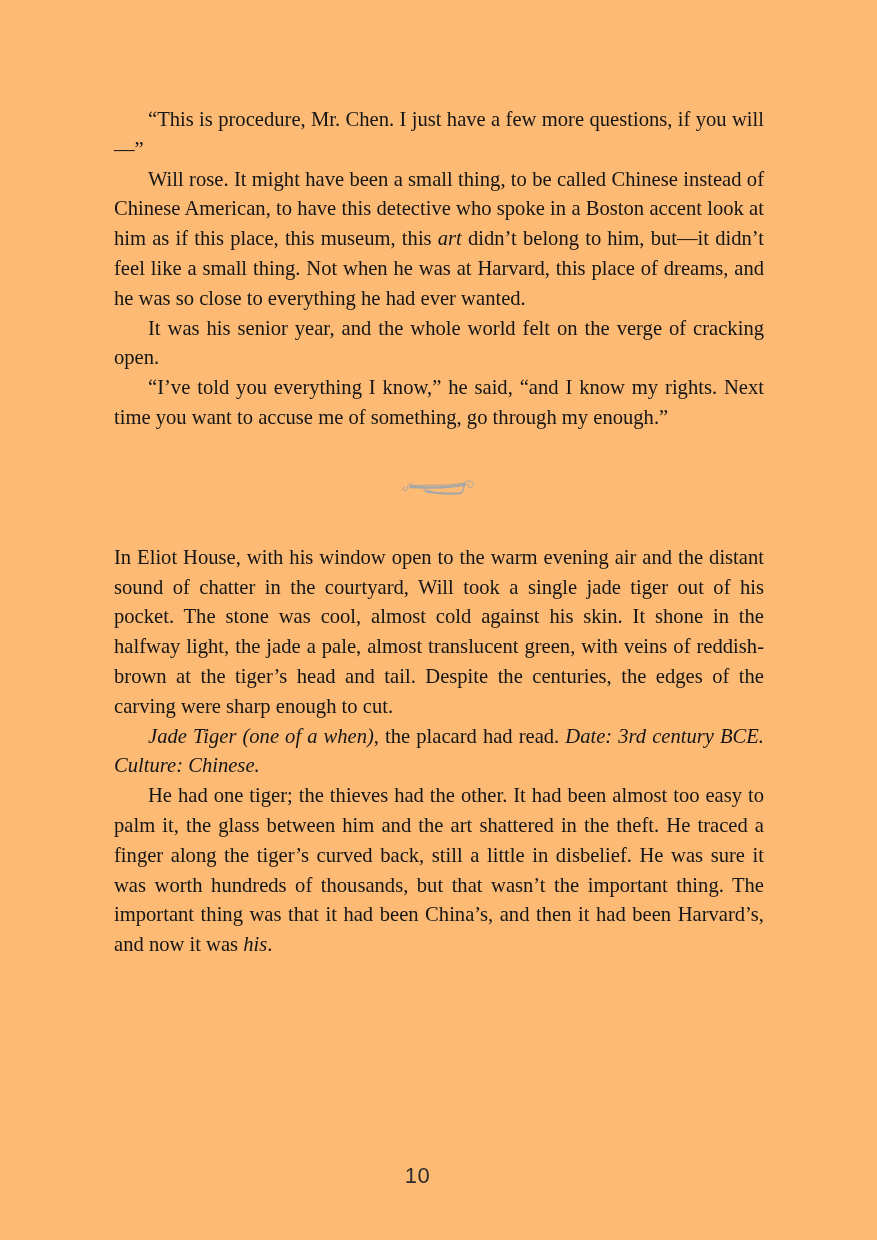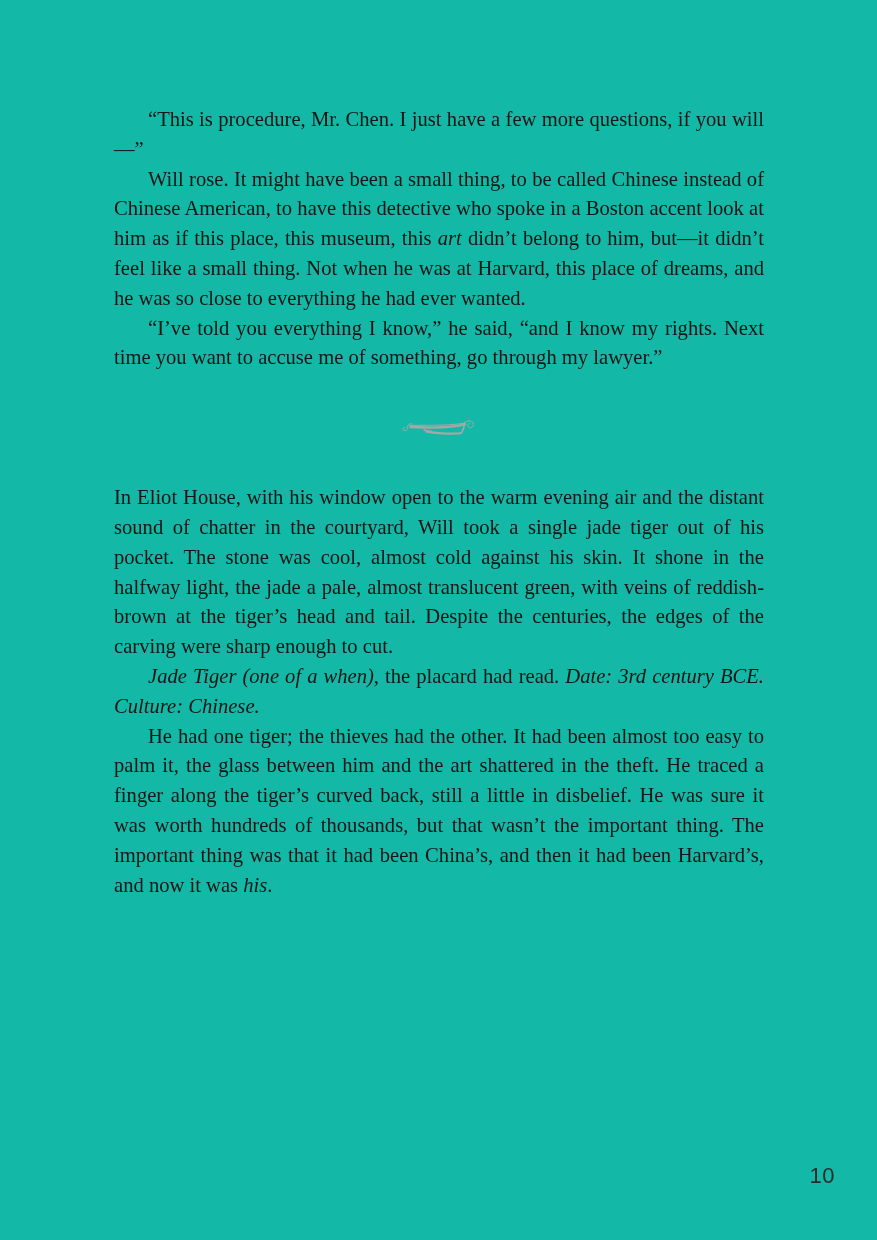--- a/index.html
+++ b/index.html
@@ -15,21 +15,21 @@
     overflow: hidden;
     font-family: "Liberation Serif", "DejaVu Serif", serif;
     color: #151515;
     -webkit-font-smoothing: antialiased;
   }
 
   
   .page {
     position: absolute;
     inset: 0;
-    background: #14b8a6;
+    background: #fdba74;
   }
 
   
   .text-block {
     position: absolute;
     left: 114px;
     top: 105px;
     width: 650px;
   }
 
@@ -78,39 +78,40 @@
     stroke-linecap: round;
     stroke-linejoin: round;
   }
 
   
   .folio {
     position: absolute;
     left: 0;
     right: 0;
     top: 1163px;
-    text-align: right;
+    text-align: center;
     font-family: "Liberation Sans", "DejaVu Sans", sans-serif;
     font-size: 22px;
     letter-spacing: 0.5px;
     color: #2b2b2b;
     
     padding-right: 42px;
   }
 </style>
 </head>
 <body style="background: rgb(255, 255, 255); color: rgb(21, 21, 21);">
 
 <div class="page">
 
   <div class="text-block">
 
     <p class="para">“This is procedure, Mr. Chen. I just have a few more questions, if you will—”</p>
     <p class="para">Will rose. It might have been a small thing, to be called Chinese instead of Chinese American, to have this detective who spoke in a Boston accent look at him as if this place, this museum, this <em>art</em> didn’t belong to him, but—it didn’t feel like a small thing. Not when he was at Harvard, this place of dreams, and he was so close to everything he had ever wanted.</p>
-    <p class="para last-ragged">“I’ve told you everything I know,” he said, “and I know my rights. Next time you want to accuse me of something, go through my lawyer.”</p>
+    <p class="para">It was his senior year, and the whole world felt on the verge of cracking open.</p>
+    <p class="para last-ragged">“I’ve told you everything I know,” he said, “and I know my rights. Next time you want to accuse me of something, go through my enough.”</p>
 
     <div class="scene-break">
       <svg class="flourish" viewBox="0 0 76 22" aria-hidden="true">
 
         <path d="M4.0 10.6 C1.6 10.0 1.2 13.1 3.3 13.6 C5.6 14.2 7.0 11.8 6.7 9.9 C6.3 7.5 8.7 6.4 11.2 6.9" style="stroke: rgb(167, 167, 167);"></path>
 
         <path d="M8.6 8.6 C20.0 7.7 42.0 9.4 63.3 6.2" style="stroke: rgb(167, 167, 167);"></path>
 
         <path d="M9.4 10.0 C23.0 10.3 46.5 12.4 64.2 7.2" stroke-width="2.3" style="stroke: rgb(167, 167, 167);"></path>
 

